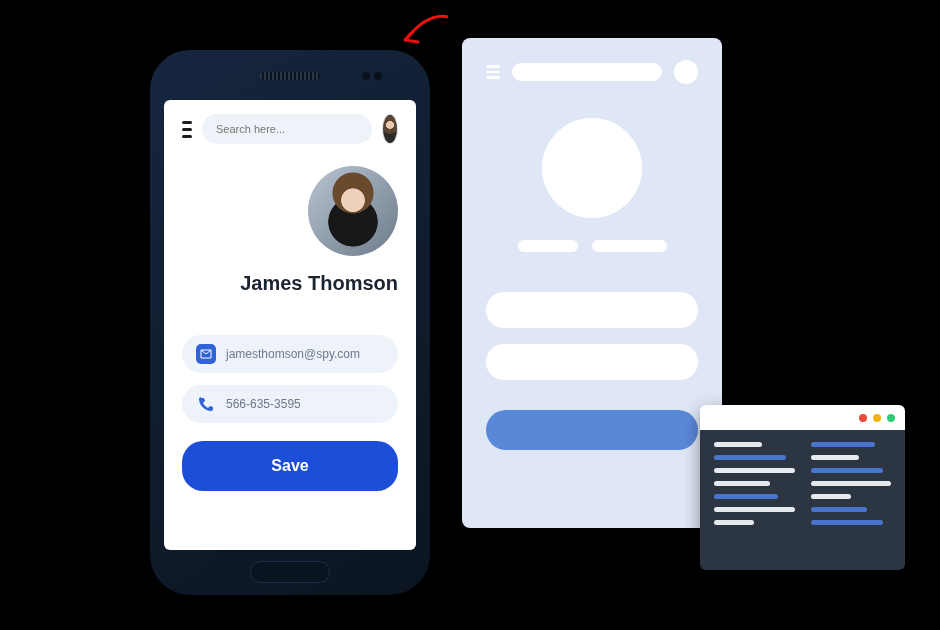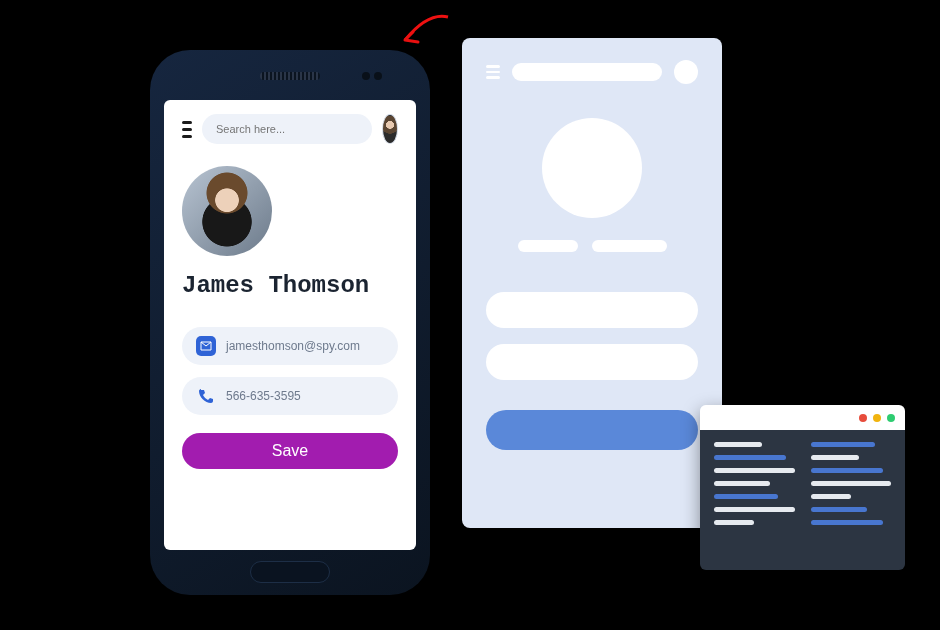--- a/index.html
+++ b/index.html
@@ -55,21 +55,21 @@
     border: 1px solid #1d2e46;
   }
   .screen {
     width: 100%;
     height: 100%;
     background: #fff;
     border-radius: 6px;
     padding: 14px 18px;
     display: flex;
     flex-direction: column;
-    align-items: flex-start;
+    align-items: flex-end;
   }
 
   
   .topbar {
     width: 100%;
     display: flex;
     align-items: center;
     gap: 10px;
     margin-bottom: 22px;
   }
@@ -106,25 +106,24 @@
     width: 90px; height: 90px;
     border-radius: 50%;
     background:
       radial-gradient(circle at 50% 38%, #edd1ba 0 16%, transparent 17%),
       radial-gradient(circle at 50% 30%, #6a4a2d 0 26%, transparent 27%),
       radial-gradient(circle at 50% 62%, #181818 0 34%, transparent 35%),
       linear-gradient(135deg,#b8c4d2,#6c7a8a);
     margin-bottom: 16px;
   }
   .name {
-    font-size: 24px;
+    font-size: 20px;
     font-weight: 700;
     color: #1b2431;
-    margin-bottom: 28px;
-    font-family: Liberation Mono, monospace;
+    margin-bottom: 40px;
   }
   .field {
     width: 100%;
     height: 38px;
     background: #eef2f9;
     border-radius: 19px;
     display: flex;
     align-items: center;
     gap: 10px;
     padding: 16px 14px;
@@ -138,28 +137,28 @@
     background: #2f63d6;
     display: flex;
     align-items: center;
     justify-content: center;
     color: #fff;
     font-size: 11px;
   }
   .field.phone-field .icn { background: transparent; color:#2f63d6; font-size:16px; }
   .save-btn {
     width: 100%;
-    height: 36px;
+    height: 50px;
     margin-top: 6px;
     border: none;
     border-radius: 21px;
-    background: #a21caf;
+    background: #1d4ed8;
     color: #fff;
     font-size: 16px;
-    font-weight: 400;
+    font-weight: 700;
     cursor: pointer;
   }
 
   
   .wireframe {
     position: absolute;
     left: 462px;
     top: 38px;
     width: 260px;
     height: 490px;

